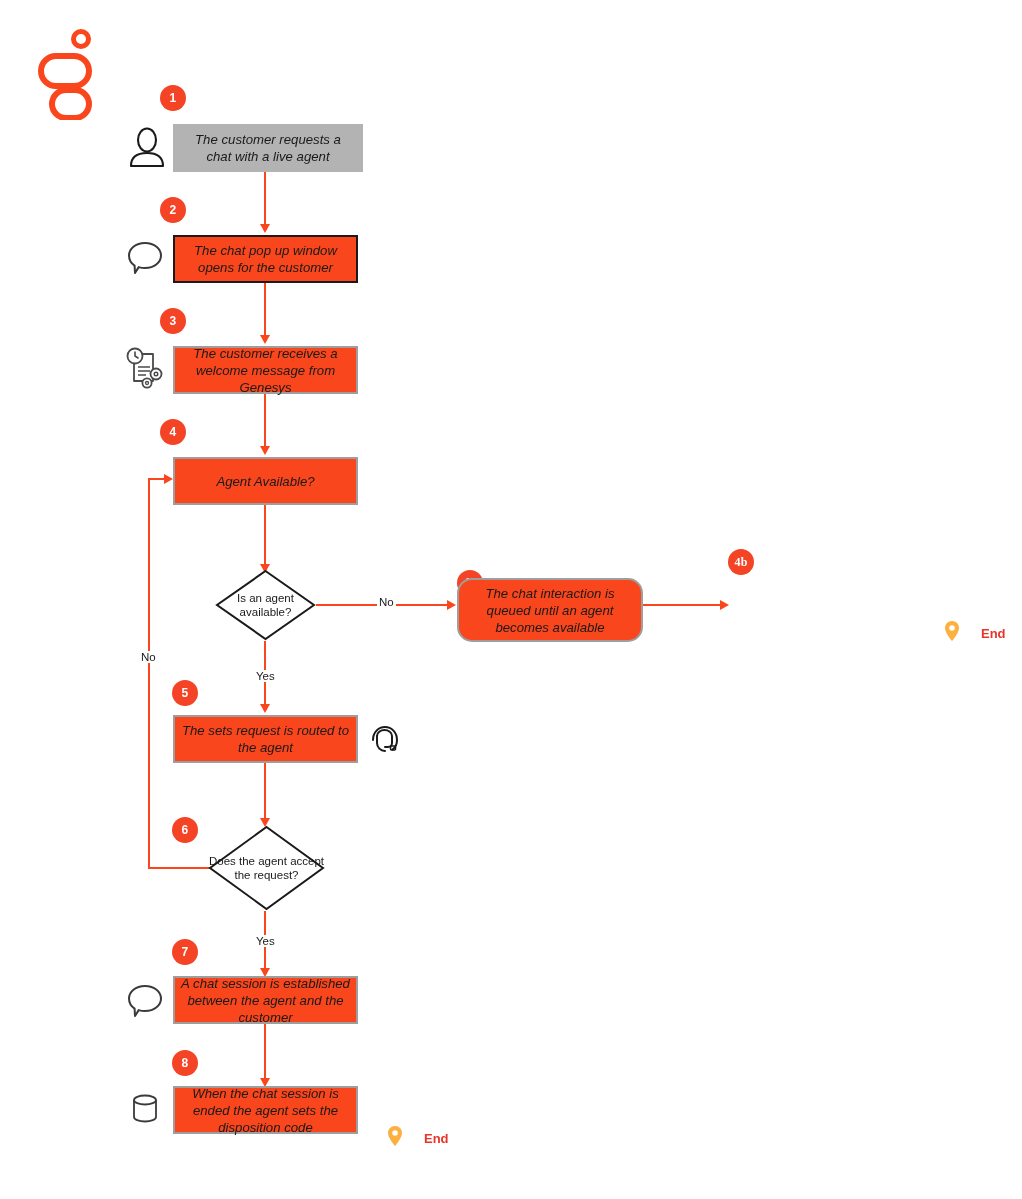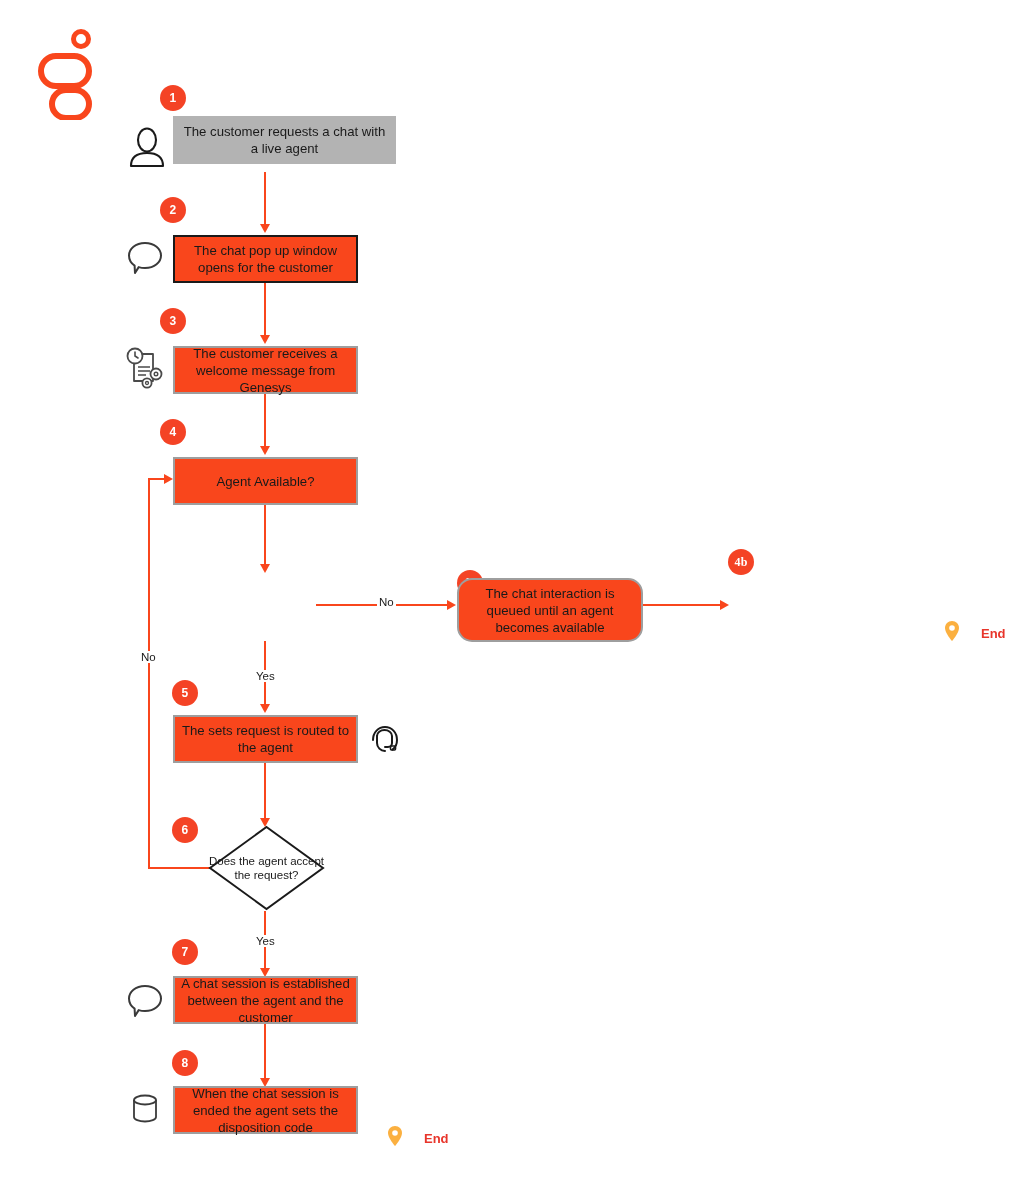--- a/index.html
+++ b/index.html
@@ -52,20 +52,21 @@
     justify-content: center;
     text-align: center;
     color: #1a1a1a;
     font-size: 13.2px;
     line-height: 17px;
     padding: 3px 6px;
   }
   .box.orange {
     background: #F9461C;
     border: 2px solid #9e9e9e;
+    font-style: italic;
   }
   .box.orange.dark-border {
     border: 2px solid #1a1a1a;
   }
   .box.gray {
     background: #b3b3b3;
     border: 2px solid #b3b3b3;
   }
 
   
@@ -157,21 +158,21 @@
     </svg>
   </div>
 
   <div class="badge" style="left:160px; top:85px;">1</div>
   <div class="sideicon" style="left:128px; top:126px;">
     <svg width="38" height="42" viewBox="0 0 38 42">
       <ellipse cx="19" cy="14" rx="9" ry="11.5" fill="none" stroke="#1a1a1a" stroke-width="2.1"></ellipse>
       <path d="M3 40 Q3 27 19 27 Q35 27 35 40 Z" fill="none" stroke="#1a1a1a" stroke-width="2.1" stroke-linejoin="round"></path>
     </svg>
   </div>
-  <div class="box gray" style="left:173px; top:116px; width:223px; height:48px;">The customer requests a chat with a live agent</div>
+  <div class="box gray" style="left:173px; top:124px; width:190px; height:48px;font-style:italic;">The customer requests a chat with a live agent</div>
 
   <div class="conn v" style="left:264px; top:172px; height:53px;"></div>
   <div class="arrowhead arrow-down" style="left:260px; top:224px;"></div>
 
   <div class="badge" style="left:160px; top:197px;">2</div>
   <div class="sideicon" style="left:126px; top:240px;">
     <svg width="38" height="36" viewBox="0 0 38 36">
       <path d="M19 3 C28.5 3 35 8.8 35 15.5 C35 22.2 28.5 28 19 28 C16.7 28 14.6 27.7 12.7 27.1
                L9 33 L8.6 25.6 C5.2 23.3 3 19.7 3 15.5 C3 8.8 9.5 3 19 3 Z" fill="none" stroke="#3a3a3a" stroke-width="2" stroke-linejoin="round"></path>
     </svg>
@@ -200,20 +201,26 @@
 
   <div class="conn v" style="left:264px; top:394px; height:53px;"></div>
   <div class="arrowhead arrow-down" style="left:260px; top:446px;"></div>
 
   <div class="badge" style="left:160px; top:419px;">4</div>
   <div class="box orange" style="left:173px; top:457px; width:185px; height:48px;text-align:center;">Agent Available?</div>
 
   <div class="conn v" style="left:264px; top:505px; height:62px;"></div>
   <div class="arrowhead arrow-down" style="left:260px; top:564px;"></div>
 
+  <div class="diamond" style="left:215px; top:569px; width:101px; height:72px;">
+    <svg width="101" height="72" viewBox="0 0 101 72">
+      <polygon points="50.5,2 99,36 50.5,70 2,36" fill="#ffffff" stroke="#1a1a1a" stroke-width="2"></polygon>
+    </svg>
+    <div class="dtext">Is an agent available?</div>
+  </div>
 
   <div class="conn h" style="left:316px; top:604px; width:132px;"></div>
   <div class="arrowhead arrow-right" style="left:447px; top:600px;"></div>
   <div class="elabel" style="left:377px; top:596px;">No</div>
 
   <div class="conn v" style="left:264px; top:641px; height:66px;"></div>
   <div class="arrowhead arrow-down" style="left:260px; top:704px;"></div>
   <div class="elabel" style="left:254px; top:670px;">Yes</div>
 
   <div class="badge" style="left:457px; top:542px;margin-top:28px;">4a</div>

